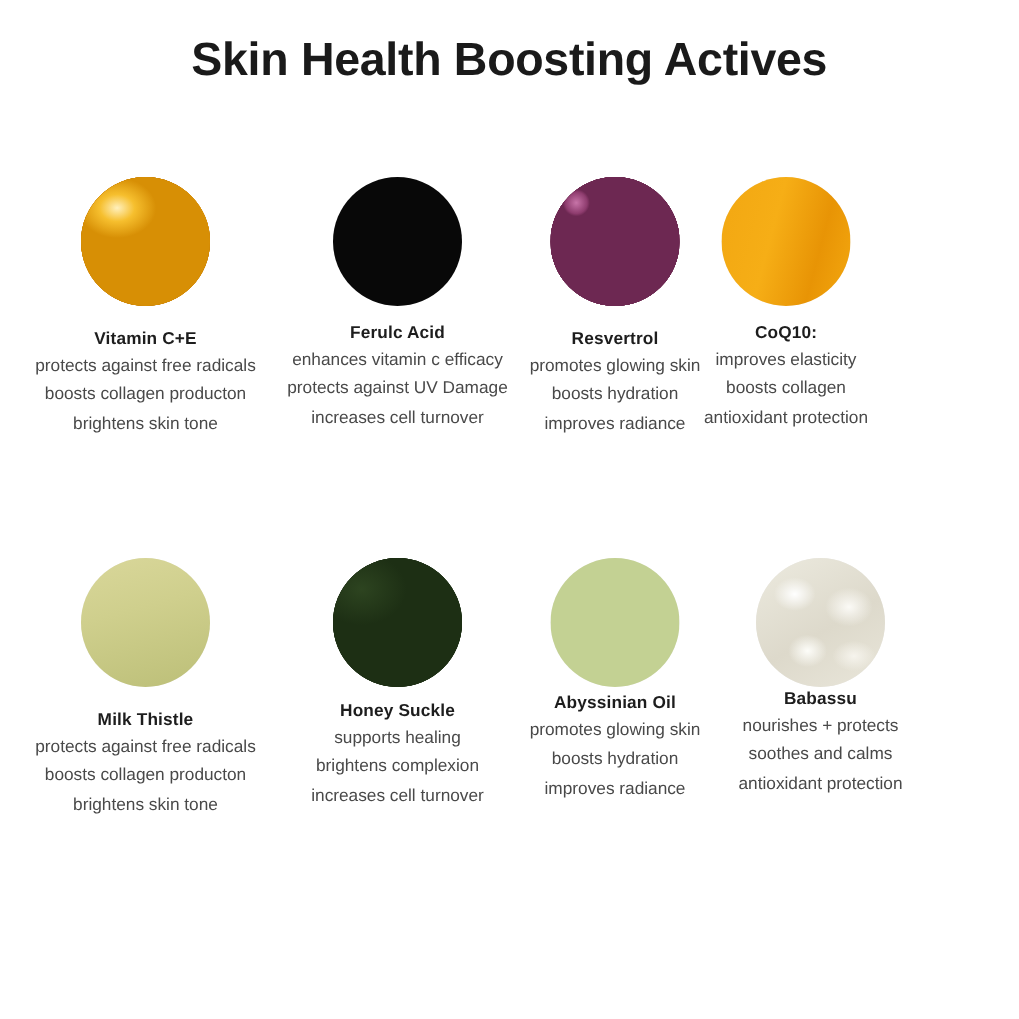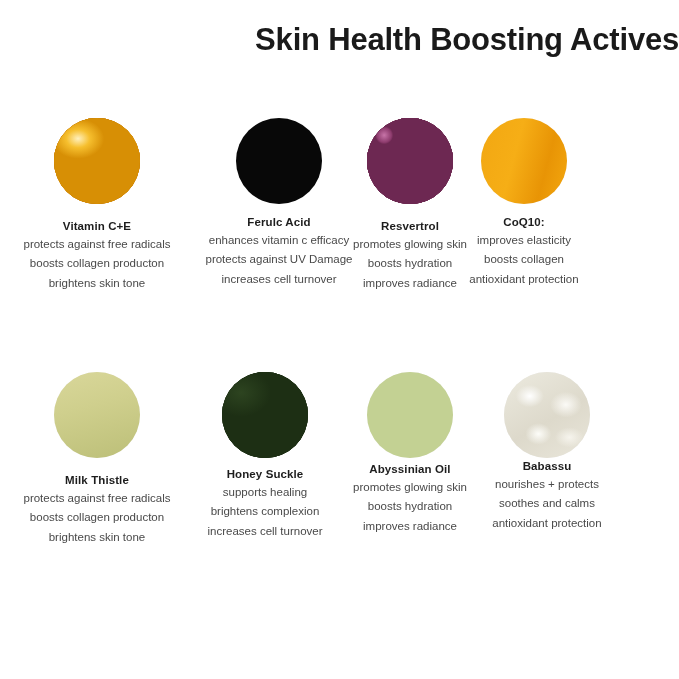--- a/index.html
+++ b/index.html
@@ -19,21 +19,21 @@
     height: 679px;
     background: #ffffff;
   }
 
   
   .page-title {
     position: absolute;
     top: 22px;
     left: 0;
     width: 679px;
-    text-align: right;
+    text-align: center;
     font-size: 31px;
     font-weight: bold;
     letter-spacing: -0.2px;
     color: #1a1a1a;
     font-family: "Liberation Sans", sans-serif;
   }
 
   
   .row {
     position: absolute;
@@ -163,21 +163,21 @@
       <div class="caption" style="margin-top:14px;">
         <div class="ingredient-name">Vitamin C+E</div>
         <ul class="benefit-list">
           <li>protects against free radicals</li>
           <li>boosts collagen producton</li>
           <li>brightens skin tone</li>
         </ul>
       </div>
     </div>
 
-    <div class="cell" style="left:194px;">
+    <div class="cell" style="left:180px;">
       <div class="media">
         <div class="layer img-ferulic"></div>
         <div class="layer burst"></div>
         <div class="layer specks"></div>
       </div>
       <div class="caption" style="margin-top:10px;">
         <div class="ingredient-name">Ferulc Acid</div>
         <ul class="benefit-list">
           <li>enhances vitamin c efficacy</li>
           <li>protects against UV Damage</li>

